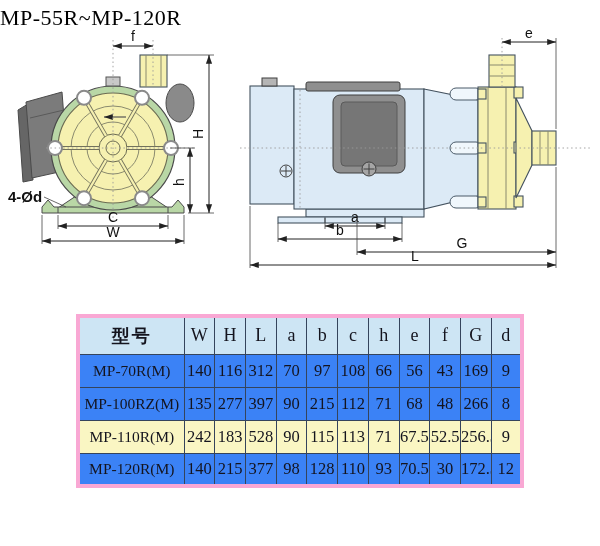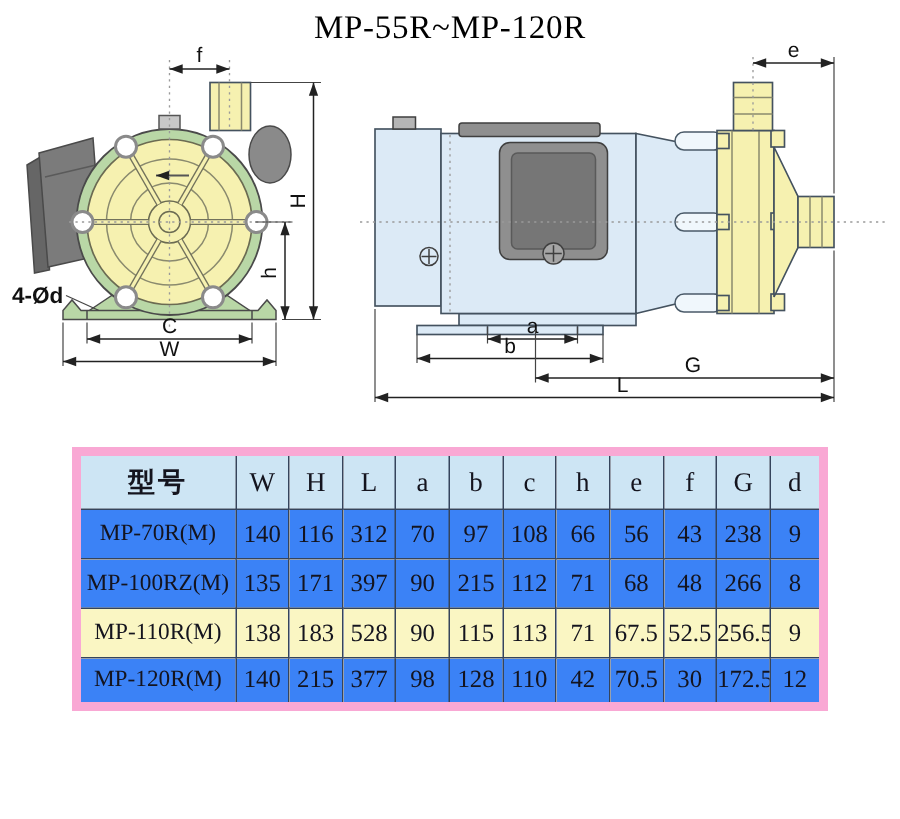--- a/index.html
+++ b/index.html
@@ -1,30 +1,30 @@
 <!DOCTYPE html>
 <html><head>
 <meta charset="utf-8">
 <style>
   *{box-sizing:border-box;margin:0;padding:0}
   html,body{width:600px;height:546px;background:#fff;overflow:hidden;
     font-family:"Liberation Sans",sans-serif}
-  .title{text-align:center;font-family:"Liberation Serif",serif;font-size:22px;
+  .title{text-align:left;font-family:"Liberation Serif",serif;font-size:22px;
     color:#000;padding-top:5px;height:30px;letter-spacing:.5px}
   svg{display:block}
   .cl{stroke:#9a9a9a;stroke-width:.9;stroke-dasharray:1.5,2.8;fill:none}
   .ext{stroke:#444;stroke-width:.8;fill:none}
   .dim{stroke:#222;stroke-width:1;fill:none}
   .lbl{font-family:"Liberation Sans",sans-serif;font-size:14px;fill:#111}
   .lbl-b{font-family:"Liberation Sans",sans-serif;font-size:15px;fill:#111;font-weight:bold}
   .mech{stroke:#44525f;stroke-width:1.1}
   .gray{stroke:#3f3f3f;stroke-width:1}
-  table{border-collapse:collapse;table-layout:fixed;width:504px;margin:6px auto 0;
+  table{border-collapse:collapse;table-layout:fixed;width:448px;margin:22px auto 0;
     font-family:"Liberation Serif",serif;color:#14141e;text-align:center;
-    border:6px solid #f9a8d4}
+    border:4px solid #f9a8d4}
   th,td{border:1px solid #35445c;overflow:hidden;white-space:nowrap}
   thead tr{background:#cde5f4;height:38px}
   th{font-size:18px;font-weight:normal}
   th:first-child{font-weight:bold;letter-spacing:2px}
   tbody tr{height:33px}
   td{font-size:16.5px}
   td:first-child{font-size:15.5px}
   .row-y{background:#faf6c3}
   .row-b{background:#3b82f6}
 </style>
@@ -270,59 +270,59 @@
         <td>MP-70R(M)</td>
         <td>140</td>
         <td>116</td>
         <td>312</td>
         <td>70</td>
         <td>97</td>
         <td>108</td>
         <td>66</td>
         <td>56</td>
         <td>43</td>
-        <td>238</td>
+        <td>169</td>
         <td>9</td>
       </tr>
       <tr class="row-b">
         <td>MP-100RZ(M)</td>
         <td>135</td>
-        <td>171</td>
+        <td>277</td>
         <td>397</td>
         <td>90</td>
         <td>215</td>
         <td>112</td>
         <td>71</td>
         <td>68</td>
         <td>48</td>
         <td>266</td>
         <td>8</td>
       </tr>
       <tr class="row-y">
         <td>MP-110R(M)</td>
-        <td>138</td>
+        <td>242</td>
         <td>183</td>
         <td>528</td>
         <td>90</td>
         <td>115</td>
         <td>113</td>
         <td>71</td>
         <td>67.5</td>
         <td>52.5</td>
         <td>256.5</td>
         <td>9</td>
       </tr>
       <tr class="row-b">
         <td>MP-120R(M)</td>
         <td>140</td>
         <td>215</td>
         <td>377</td>
         <td>98</td>
         <td>128</td>
         <td>110</td>
-        <td>42</td>
+        <td>93</td>
         <td>70.5</td>
         <td>30</td>
         <td>172.5</td>
         <td>12</td>
       </tr>
     </tbody>
 </table>
 
 </body></html>

